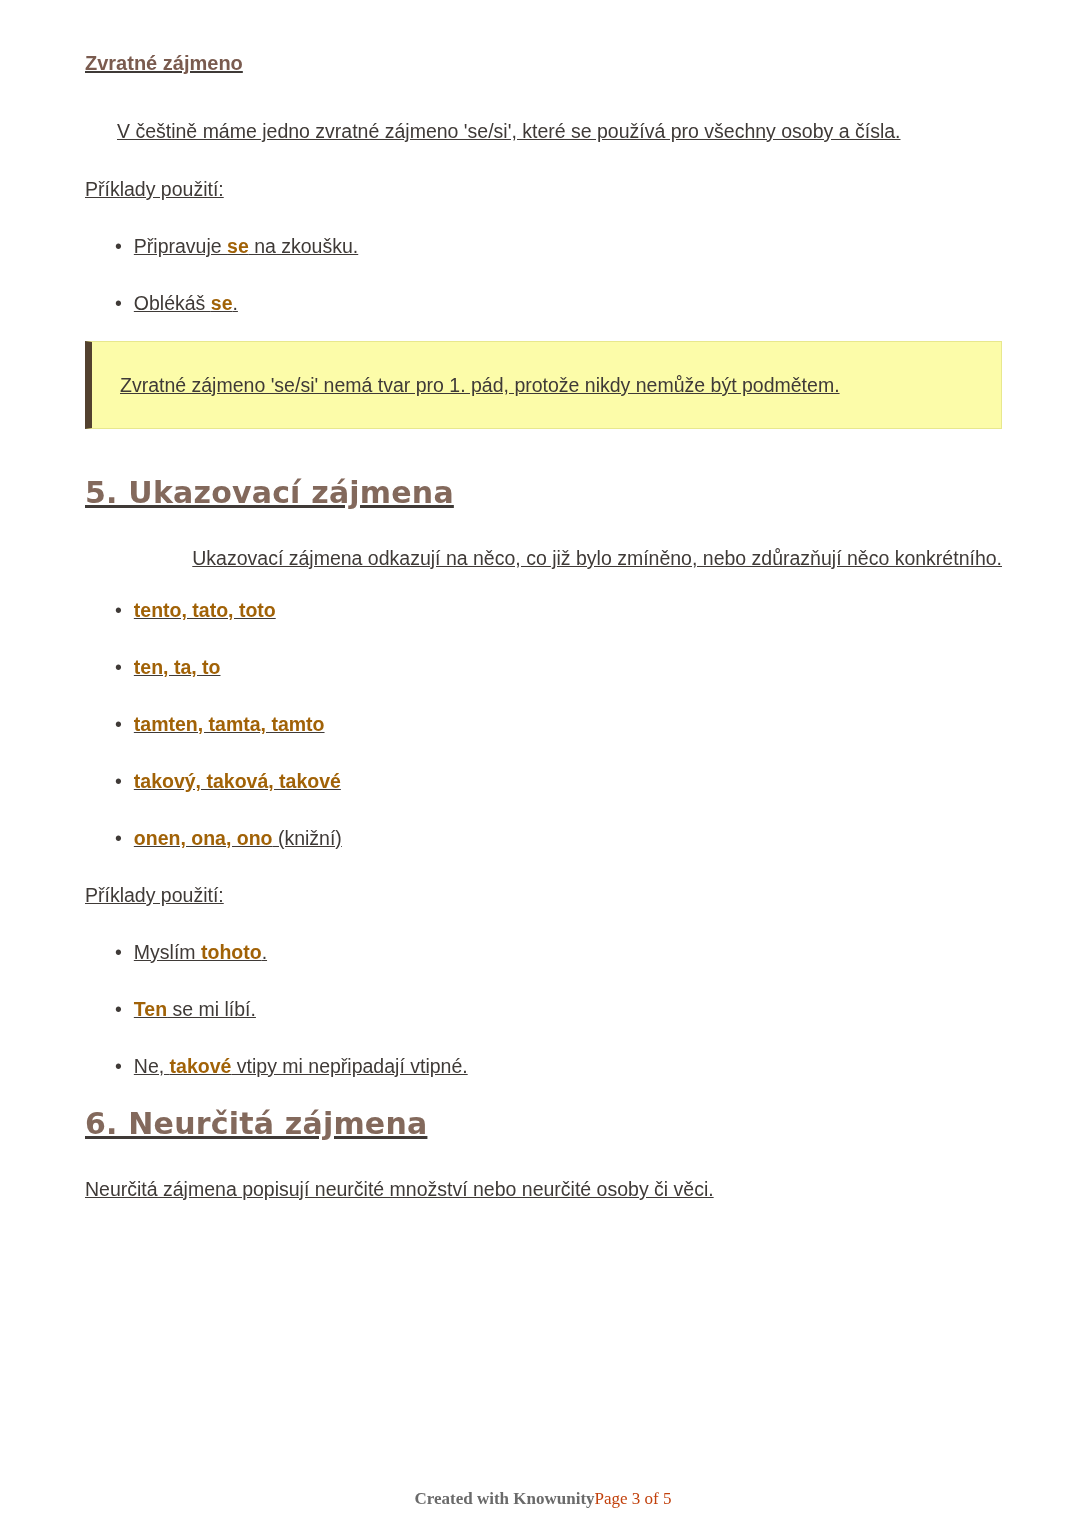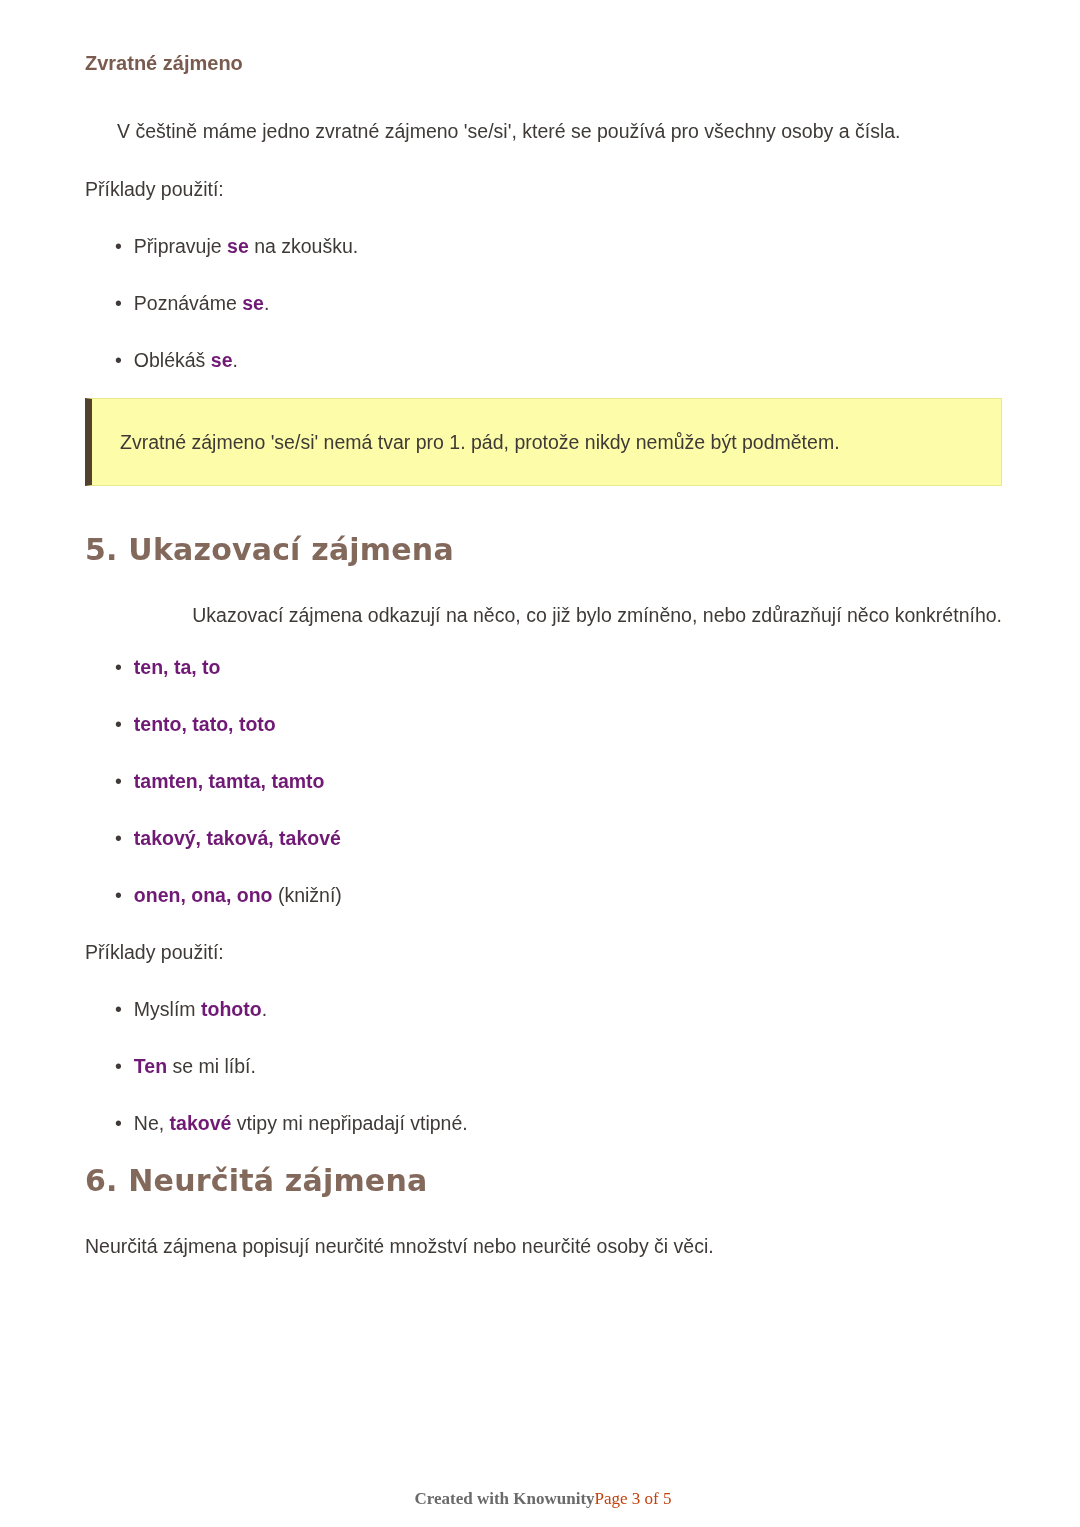--- a/index.html
+++ b/index.html
@@ -8,20 +8,21 @@
     width: 1080px; height: 1527px;
     background: #ffffff;
     font-family: "Liberation Sans", sans-serif;
     color: #3f3a37;
   }
   .page {
     position: relative;
     width: 1080px; height: 1527px;
     overflow: hidden;
     background: #ffffff;
+    text-decoration: underline;
   }
   .content {
     padding: 50px 78px 0 85px;
   }
   
   .subheading {
     font-size: 20px;
     font-weight: 700;
     color: #7a5b4f;
     margin: 0 0 36px 0;
@@ -44,21 +45,21 @@
   }
   .bullet-item {
     font-size: 19.5px;
     line-height: 38px;
     margin: 0 0 19px 0;
   }
   .bullet-item .bullet {
     display: inline-block;
     margin-right: 12px;
   }
-  .bullet-item strong, .bold { font-weight: 700; color: #701a75; text-align: right; }
+  .bullet-item strong, .bold { font-weight: 700; color: #a16207; text-align: right; }
   .callout {
     margin: 12px 0 44px 0;
     background: #fcfca9;
     border: 1px solid #e8e88e;
     border-left: 7px solid #53412f;
     padding: 28px 26px 28px 28px;
     font-size: 19.5px;
     line-height: 30px;
   }
   .section-heading {
@@ -97,41 +98,38 @@
 
     <p class="body-text indent">V češtině máme jedno zvratné zájmeno 'se/si', které se používá pro všechny osoby a čísla.</p>
 
     <p class="label">Příklady použití:</p>
 
     <div class="bullet-list">
       <div class="bullet-item">
         <span class="bullet">•</span><span>Připravuje </span><strong>se</strong><span> na zkoušku.</span>
       </div>
       <div class="bullet-item">
-        <span class="bullet">•</span><span>Poznáváme </span><strong>se</strong><span>.</span>
-      </div>
-      <div class="bullet-item">
         <span class="bullet">•</span><span>Oblékáš </span><strong>se</strong><span>.</span>
       </div>
     </div>
 
     <div class="callout">
       <span>Zvratné zájmeno 'se/si' nemá tvar pro 1. pád, protože nikdy nemůže být podmětem.</span>
     </div>
 
     <h2 class="section-heading">5. Ukazovací zájmena</h2>
 
     <p class="body-text para-2">Ukazovací zájmena odkazují na něco, co již bylo zmíněno, nebo zdůrazňují něco konkrétního.</p>
 
     <div class="bullet-list">
       <div class="bullet-item">
-        <span class="bullet">•</span><strong>ten, ta, to</strong><span></span>
+        <span class="bullet">•</span><strong>tento, tato, toto</strong><span></span>
       </div>
       <div class="bullet-item">
-        <span class="bullet">•</span><strong>tento, tato, toto</strong><span></span>
+        <span class="bullet">•</span><strong>ten, ta, to</strong><span></span>
       </div>
       <div class="bullet-item">
         <span class="bullet">•</span><strong>tamten, tamta, tamto</strong><span></span>
       </div>
       <div class="bullet-item">
         <span class="bullet">•</span><strong>takový, taková, takové</strong><span></span>
       </div>
       <div class="bullet-item">
         <span class="bullet">•</span><strong>onen, ona, ono</strong><span> (knižní)</span>
       </div>

